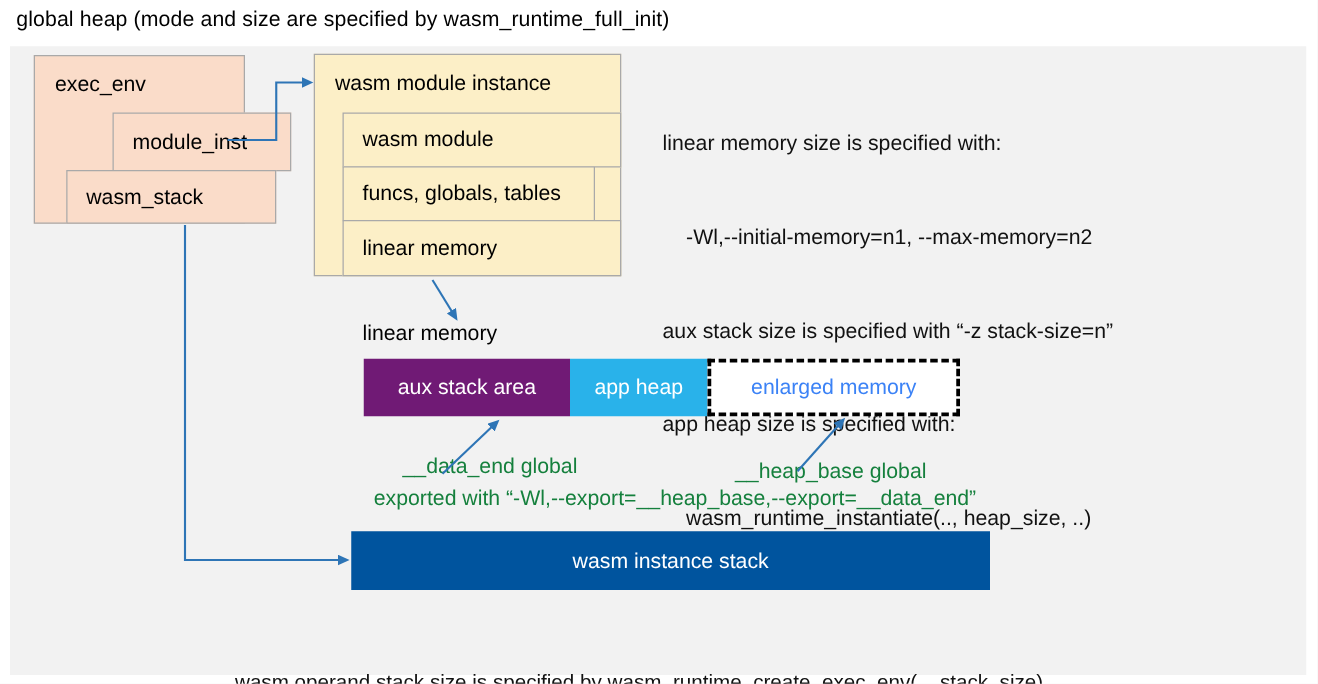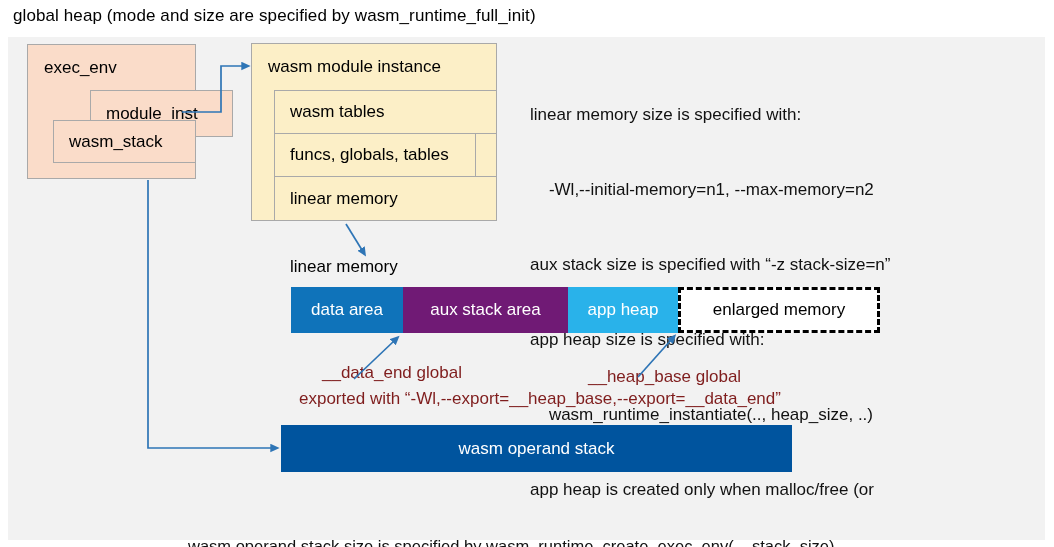--- a/index.html
+++ b/index.html
@@ -35,21 +35,21 @@
   
   .lm-label{left:290px;top:257px;font-size:17px;}
   .membar{left:291px;top:287px;height:46px;display:flex;align-items:stretch;}
   .seg{
     display:flex;align-items:center;justify-content:center;
     font-size:17px;color:#fff;box-sizing:border-box;white-space:nowrap;
   }
   .seg.enlarged{
     border:3px dashed #000;font-weight:400;
   }
-  .ann{font-size:17px;color:#7f1d1d;white-space:pre;}
+  .ann{font-size:17px;color:#15803d;white-space:pre;}
   .opstack{
     left:281px;top:425px;width:511px;height:47px;display:flex;align-items:center;
     justify-content:center;color:#fff;font-size:17px;
   }
   .bottom-notes{
     left:188px;top:481px;font-size:16.5px;line-height:26px;white-space:pre;color:#111;
   }
   svg.overlay{
     position:absolute;left:0;top:0;width:1054px;height:547px;pointer-events:none;
   }
@@ -58,52 +58,50 @@
 <body>
 
 <div class="abs title">global heap (mode and size are specified by wasm_runtime_full_init)</div>
 
 <div class="abs panel"></div>
 
 <div class="box salmon outer" style="left:27px;top:44px;width:169px;height:135px;">
   <div class="hdr">exec_env</div>
 </div>
 <div class="box salmon inner" style="left:53px;top:90px;width:143px;height:47px;margin-left:37px;">module_inst</div>
-<div class="box salmon inner" style="left:53px;top:120px;width:143px;height:43px;">wasm_stack</div>
+<div class="box salmon inner" style="left:53px;top:136px;width:168px;height:43px;">wasm_stack</div>
 
 <div class="box cream outer" style="left:251px;top:43px;width:246px;height:178px;">
   <div class="hdr">wasm module instance</div>
 </div>
-<div class="box cream inner" style="left:274px;top:90px;width:223px;height:44px;">wasm tables</div>
+<div class="box cream inner" style="left:274px;top:90px;width:223px;height:44px;">wasm module</div>
 <div class="box cream inner" style="left:274px;top:133px;width:202px;height:44px;">funcs, globals, tables</div>
 <div class="box cream inner" style="left:274px;top:176px;width:223px;height:45px;">linear memory</div>
 
 <div class="abs notes">
   <div>linear memory size is specified with:</div>
   <div>    -Wl,--initial-memory=n1, --max-memory=n2</div>
   <div>aux stack size is specified with “-z stack-size=n”</div>
   <div>app heap size is specified with:</div>
   <div>    wasm_runtime_instantiate(.., heap_size, ..)</div>
-  <div>app heap is created only when malloc/free (or</div>
   
 </div>
 
 <div class="abs lm-label">linear memory</div>
 <div class="abs membar">
-  <div class="seg" style="width: 112px; background: rgb(15, 115, 186);">data area</div>
   <div class="seg" style="width: 165px; background: #701a75;">aux stack area</div>
   <div class="seg" style="width: 110px; background: rgb(41, 178, 234);">app heap</div>
-  <div class="seg enlarged" style="width: 202px; color: #000000; background: rgb(255, 255, 255);">enlarged memory</div>
+  <div class="seg enlarged" style="width: 202px; color: #3b82f6; background: rgb(255, 255, 255);">enlarged memory</div>
 </div>
 
 <div class="abs ann" style="left:322px;top:363px;">__data_end global</div>
 <div class="abs ann" style="left:588px;top:367px;">__heap_base global</div>
 <div class="abs ann" style="left:299px;top:389px;">exported with “-Wl,--export=__heap_base,--export=__data_end”</div>
 
-<div class="abs opstack" style="background:#00549E;">wasm operand stack</div>
+<div class="abs opstack" style="background:#00549E;">wasm instance stack</div>
 
 <div class="abs bottom-notes">
   <div>wasm operand stack size is specified by wasm_runtime_create_exec_env(.., stack_size)</div>
   
 </div>
 
 <svg class="overlay" viewBox="0 0 1054 547" xmlns="http://www.w3.org/2000/svg">
   <defs>
     <marker id="ah" markerWidth="7" markerHeight="7" refX="1" refY="2.5" orient="auto">
       <path d="M0,0 L5.5,2.5 L0,5 Z" fill="#2E75B6"></path>

